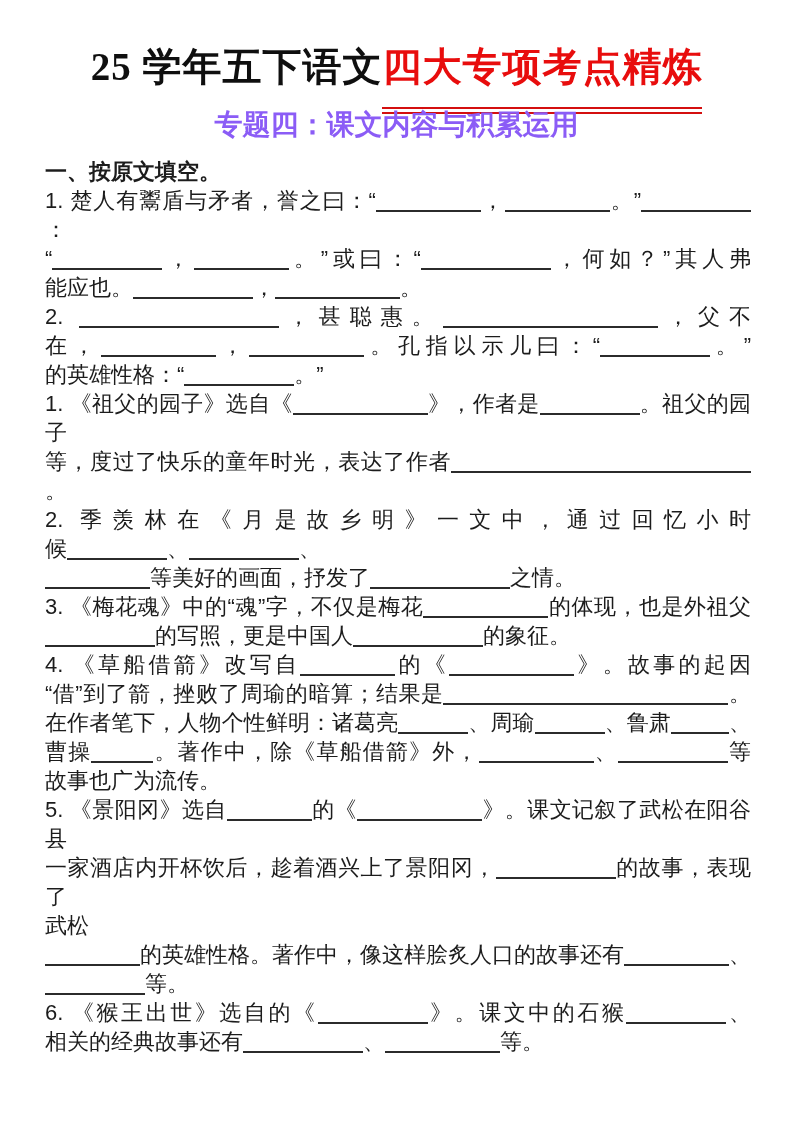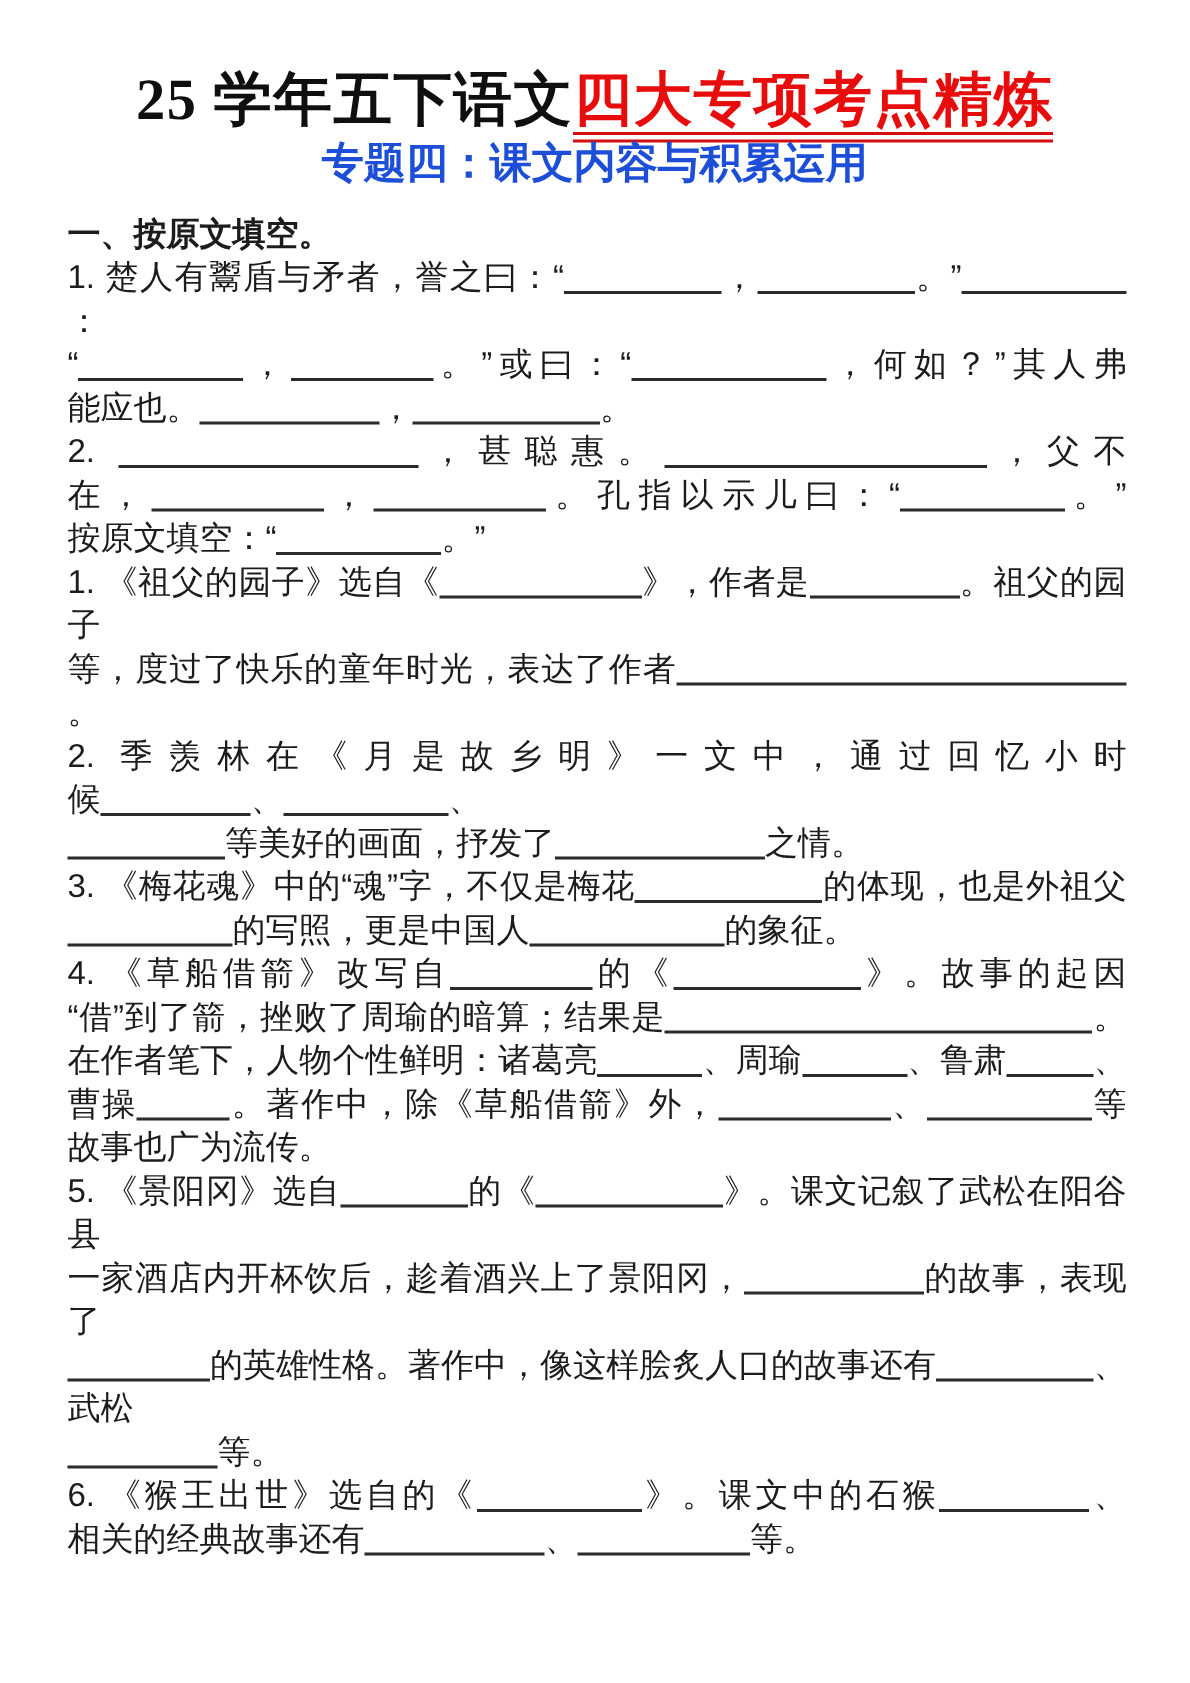--- a/index.html
+++ b/index.html
@@ -12,23 +12,23 @@
   }
   .header { text-align:center; margin-top:44px; }
   .title {
     font-family:"Liberation Serif", serif;
     font-weight:700; font-size:39px; line-height:1.18; color:#0f0f0f;
     letter-spacing:1px;
   }
   .title-red {
     color:#e80d0d;
     border-bottom:7px double #d40f0f;
-    padding-bottom:0;
+    padding-bottom:19px;
   }
-  .subtitle { font-weight:700; font-size:28px; margin-top:0; color:#1d4ed8; }
+  .subtitle { font-weight:700; font-size:28px; margin-top:16px; color:#8b5cf6; }
   .sheet { padding:13px 42px 0 45px; }
   .line { font-size:22px; line-height:29px; min-height:29px; white-space:nowrap; }
   .line.bold { font-weight:700; }
   .line.justify { text-align:justify; text-align-last:justify; white-space:normal; }
   .blank {
     display:inline-block;
     border-bottom:2px solid #2b2b2b;
     height:20px;
     vertical-align:-4px;
   }
@@ -42,33 +42,33 @@
   <div class="subtitle">专题四：课文内容与积累运用</div>
 </div>
 
 <div class="sheet">
     <div class="line bold"><span class="run">一、按原文填空。</span></div>
     <div class="line justify"><span class="run">1. 楚人有鬻盾与矛者，誉之曰：“</span><span class="blank" style="width: 105px;"></span><span class="run">，</span><span class="blank" style="width: 105px;"></span><span class="run">。”</span><span class="blank" style="width: 110px;"></span><span class="run">：</span></div>
     <div class="line justify"><span class="run">“</span><span class="blank" style="width: 110px;"></span><span class="run">，</span><span class="blank" style="width: 95px;"></span><span class="run">。”或曰：“</span><span class="blank" style="width: 130px;"></span><span class="run">，何如？”其人弗</span></div>
     <div class="line"><span class="run">能应也。</span><span class="blank" style="width: 120px;"></span><span class="run">，</span><span class="blank" style="width: 125px;"></span><span class="run">。</span></div>
     <div class="line justify"><span class="run">2. </span><span class="blank" style="width: 200px;"></span><span class="run">，甚聪惠。</span><span class="blank" style="width: 215px;"></span><span class="run">，父不</span></div>
     <div class="line justify"><span class="run">在，</span><span class="blank" style="width: 115px;"></span><span class="run">，</span><span class="blank" style="width: 115px;"></span><span class="run">。孔指以示儿曰：“</span><span class="blank" style="width: 110px;"></span><span class="run">。”</span></div>
-    <div class="line"><span class="run">按原文填空：“</span><span class="blank" style="width: 110px;"></span><span class="run">。”</span></div>
+    <div class="line"><span class="run">的英雄性格：“</span><span class="blank" style="width: 110px;"></span><span class="run">。”</span></div>
     <div class="line justify"><span class="run">1. 《祖父的园子》选自《</span><span class="blank" style="width: 135px;"></span><span class="run">》，作者是</span><span class="blank" style="width: 100px;"></span><span class="run">。祖父的园子</span></div>
     <div class="line justify"><span class="run">等，度过了快乐的童年时光，表达了作者</span><span class="blank" style="width: 300px;"></span><span class="run">。</span></div>
     <div class="line justify"><span class="run">2. 季羡林在《月是故乡明》一文中，通过回忆小时</span></div>
     <div class="line"><span class="run">候</span><span class="blank" style="width: 100px;"></span><span class="run">、</span><span class="blank" style="width: 110px;"></span><span class="run">、</span></div>
     <div class="line"><span class="blank" style="width: 105px;"></span><span class="run">等美好的画面，抒发了</span><span class="blank" style="width: 140px;"></span><span class="run">之情。</span></div>
     <div class="line justify"><span class="run">3. 《梅花魂》中的“魂”字，不仅是梅花</span><span class="blank" style="width: 125px;"></span><span class="run">的体现，也是外祖父</span></div>
     <div class="line"><span class="blank" style="width: 110px;"></span><span class="run">的写照，更是中国人</span><span class="blank" style="width: 130px;"></span><span class="run">的象征。</span></div>
     <div class="line justify"><span class="run">4. 《草船借箭》改写自</span><span class="blank" style="width: 95px;"></span><span class="run">的《</span><span class="blank" style="width: 125px;"></span><span class="run">》。故事的起因</span></div>
     <div class="line justify"><span class="run">“借”到了箭，挫败了周瑜的暗算；结果是</span><span class="blank" style="width: 285px;"></span><span class="run">。</span></div>
     <div class="line justify"><span class="run">在作者笔下，人物个性鲜明：诸葛亮</span><span class="blank" style="width: 70px;"></span><span class="run">、周瑜</span><span class="blank" style="width: 70px;"></span><span class="run">、鲁肃</span><span class="blank" style="width: 58px;"></span><span class="run">、</span></div>
     <div class="line justify"><span class="run">曹操</span><span class="blank" style="width: 62px;"></span><span class="run">。著作中，除《草船借箭》外，</span><span class="blank" style="width: 115px;"></span><span class="run">、</span><span class="blank" style="width: 110px;"></span><span class="run">等</span></div>
     <div class="line"><span class="run">故事也广为流传。</span></div>
     <div class="line justify"><span class="run">5. 《景阳冈》选自</span><span class="blank" style="width: 85px;"></span><span class="run">的《</span><span class="blank" style="width: 125px;"></span><span class="run">》。课文记叙了武松在阳谷县</span></div>
     <div class="line justify"><span class="run">一家酒店内开杯饮后，趁着酒兴上了景阳冈，</span><span class="blank" style="width: 120px;"></span><span class="run">的故事，表现了</span></div>
+    <div class="line"><span class="run">武松</span></div>
     <div class="line justify"><span class="blank" style="width: 95px;"></span><span class="run">的英雄性格。著作中，像这样脍炙人口的故事还有</span><span class="blank" style="width: 105px;"></span><span class="run">、</span></div>
-    <div class="line"><span class="run">武松</span></div>
     <div class="line"><span class="blank" style="width: 100px;"></span><span class="run">等。</span></div>
     <div class="line justify"><span class="run">6. 《猴王出世》选自的《</span><span class="blank" style="width: 110px;"></span><span class="run">》。课文中的石猴</span><span class="blank" style="width: 100px;"></span><span class="run">、</span></div>
     <div class="line"><span class="run">相关的经典故事还有</span><span class="blank" style="width: 120px;"></span><span class="run">、</span><span class="blank" style="width: 115px;"></span><span class="run">等。</span></div>
   </div>
 
 </body></html>

